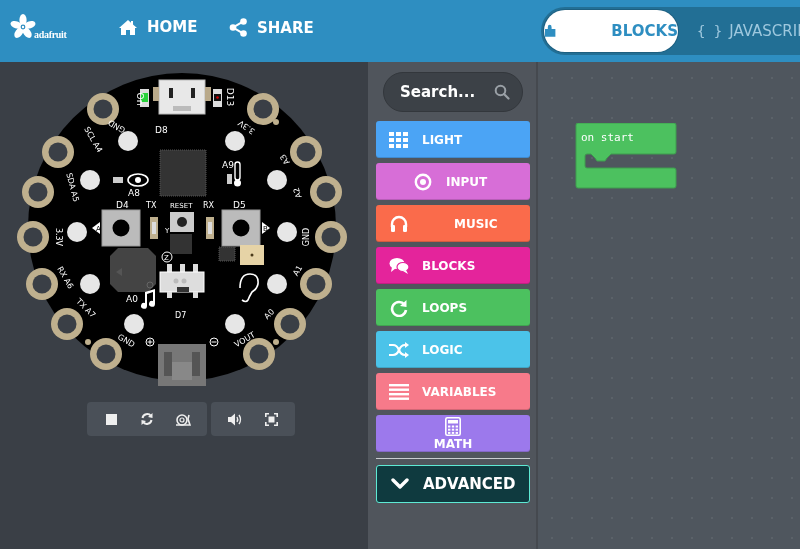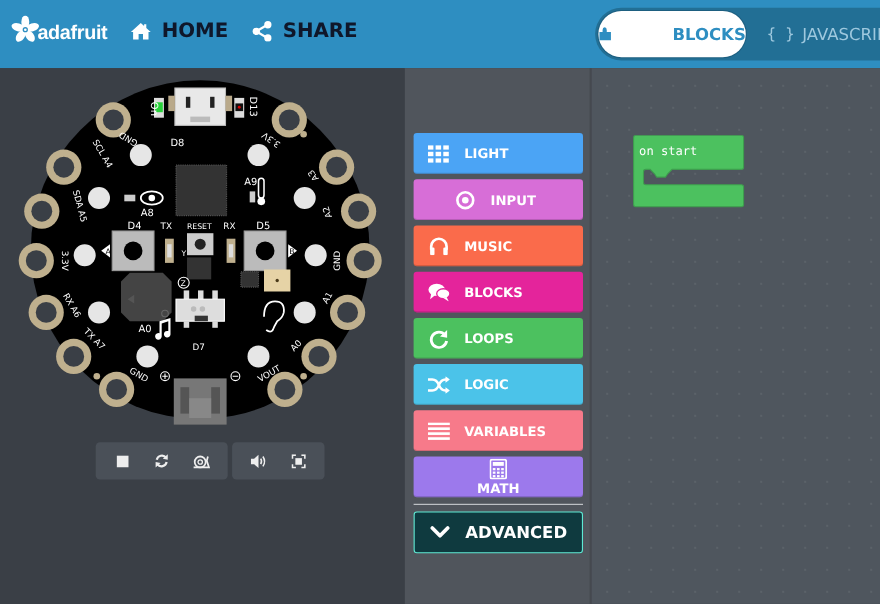--- a/index.html
+++ b/index.html
@@ -2,22 +2,22 @@
 <html><head>
 <meta charset="utf-8">
 <style>
   * { box-sizing: border-box; margin: 0; padding: 0; }
   html, body { width: 800px; height: 549px; overflow: hidden; background: #3a3f46; font-family: "DejaVu Sans", sans-serif; }
   #app { position: relative; width: 800px; height: 549px; }
 
   
   .header { position: absolute; left: 0; top: 0; width: 800px; height: 62px; background: #2e8ec1; }
   .logo { position: absolute; left: 10px; top: 14px; display: flex; align-items: flex-end; color: #fff; }
-  .logo-text { font-family: Liberation Sans, sans-serif; font-weight: bold; font-size: 18px; letter-spacing: -0.3px; margin-left: -4px; margin-bottom: 0px; }
-  .nav-item { position: absolute; top: 18px; display: flex; align-items: center; color: #0f172a; font-size: 18px; font-weight: bold; cursor: pointer; }
+  .logo-text { font-family: Liberation Serif, serif; font-weight: bold; font-size: 10px; letter-spacing: -0.3px; margin-left: -4px; margin-bottom: 0px; }
+  .nav-item { position: absolute; top: 18px; display: flex; align-items: center; color: #ffffff; font-size: 15px; font-weight: bold; cursor: pointer; }
   .nav-item svg { margin-right: 9px; }
   .nav-home { left: 118px; }
   .nav-share { left: 229px; }
 
   .toggle { position: absolute; left: 541px; top: 7px; width: 290px; height: 48px; border-radius: 24px; background: #226f95; }
   .toggle-blocks { position: absolute; left: 3px; top: 3px; width: 134px; height: 42px; border-radius: 21px; background: #fff; display: flex; align-items: center; justify-content: center; color: #2e8ec1; font-size: 15px; font-weight: bold; cursor: pointer; box-shadow: 0 0 0 1px #1d5f80; gap: 48px; }
   .toggle-blocks svg { margin-right: 7px; }
   .toggle-js { position: absolute; left: 156px; top: 3px; height: 42px; display: flex; align-items: center; color: #9ec8de; font-size: 15px; cursor: pointer; white-space: nowrap; }
   .toggle-js .braces { margin-right: 7px; font-family: "DejaVu Sans Mono", monospace; font-size: 14px; }
 
@@ -307,20 +307,27 @@
           <svg width="13" height="13" viewBox="0 0 13 13">
             <path d="M0.8 4 L0.8 0.8 L4 0.8 M9 0.8 L12.2 0.8 L12.2 4 M12.2 9 L12.2 12.2 L9 12.2 M4 12.2 L0.8 12.2 L0.8 9" fill="none" stroke="#eee" stroke-width="1.6"></path>
             <rect x="3.5" y="3.5" width="6" height="6" fill="#eee"></rect>
           </svg>
         </div>
       </div>
     </div>
   </div>
 
   <div class="toolbox">
+    <div class="search">
+      <span class="search-label">Search...</span>
+      <svg class="search-icon" width="16" height="16" viewBox="0 0 16 16">
+        <circle cx="6.5" cy="6.5" r="4.8" fill="none" stroke="#9aa0a6" stroke-width="2"></circle>
+        <line x1="10" y1="10" x2="14.5" y2="14.5" stroke="#9aa0a6" stroke-width="2.2" stroke-linecap="round"></line>
+      </svg>
+    </div>
 
     <div class="cat" style="top:59px;background:#4ba4f5;">
       <span class="cat-icon">
         <svg width="20" height="16" viewBox="0 0 20 16">
             <g fill="#fff">
           <rect x="0" y="0" width="5" height="4"></rect>
               <rect x="7" y="0" width="5" height="4"></rect>
               <rect x="14" y="0" width="5" height="4"></rect>
           <rect x="0" y="6" width="5" height="4"></rect>
               <rect x="7" y="6" width="5" height="4"></rect>
@@ -337,21 +344,21 @@
     <div class="cat" style="top:101px;background:#d76ed7;padding-left:24px;">
       <span class="cat-icon">
         <svg width="18" height="18" viewBox="0 0 18 18">
             <circle cx="9" cy="9" r="7.2" fill="none" stroke="#fff" stroke-width="2.4"></circle>
             <circle cx="9" cy="9" r="3" fill="#fff"></circle>
           </svg>
       </span>
       <span>INPUT</span>
     </div>
 
-    <div class="cat" style="top:143px;background:#fa6b4b;">
+    <div class="cat" style="top:143px;background:#fa6b4b;gap:32px;">
       <span class="cat-icon">
         <svg width="18" height="17" viewBox="0 0 18 17">
             <path d="M2 12 L2 9 A7 7 0 0 1 16 9 L16 12" fill="none" stroke="#fff" stroke-width="2.4"></path>
             <rect x="1" y="10" width="4" height="7" rx="1.2" fill="#fff"></rect>
             <rect x="13" y="10" width="4" height="7" rx="1.2" fill="#fff"></rect>
           </svg>
       </span>
       <span>MUSIC</span>
     </div>
 

